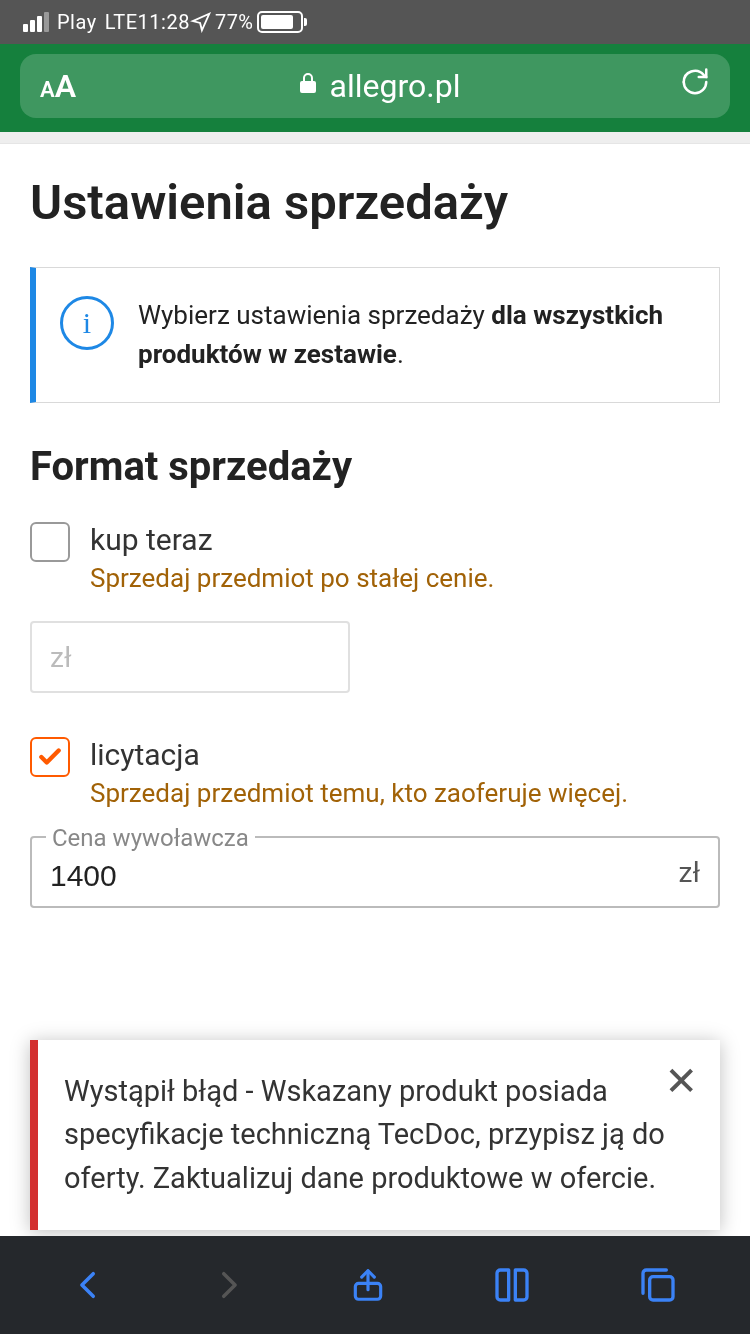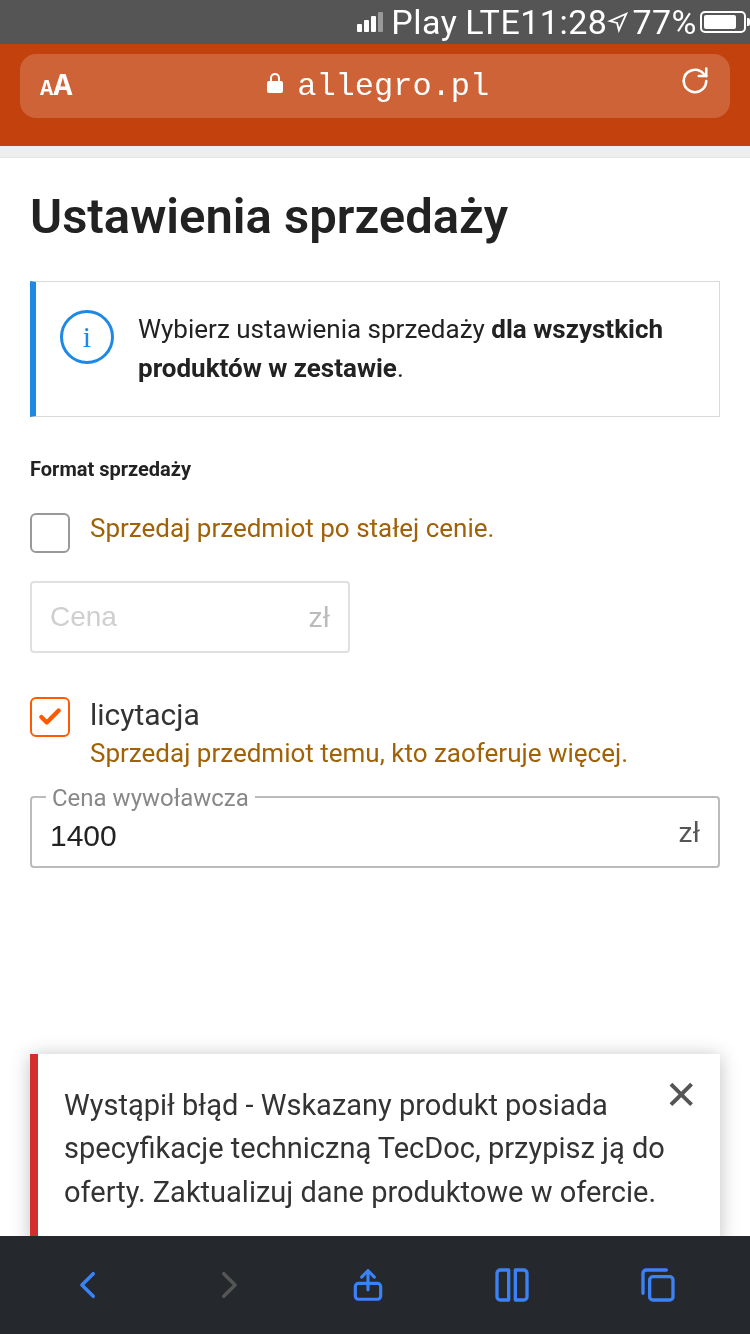--- a/index.html
+++ b/index.html
@@ -1,49 +1,49 @@
 <!DOCTYPE html>
 <html><head>
 <meta charset="utf-8">
 <style>
   * { box-sizing: border-box; margin: 0; padding: 0; }
   html, body { width: 750px; height: 1334px; font-family: -apple-system, BlinkMacSystemFont, "Segoe UI", Roboto, sans-serif; background: #fff; overflow: hidden; }
 
   
-  .status-bar { height: 44px; background: #555; color: #fff; display: flex; align-items: center; justify-content: flex-end; padding: 0 4px; font-size: 34px; letter-spacing: 0.5px; }
+  .status-bar { height: 44px; background: #555; color: #fff; display: flex; align-items: center; justify-content: flex-start; padding: 0 23px; font-size: 20px; letter-spacing: 0.5px; }
   .status-left { display: flex; align-items: center; gap: 8px; }
   .signal-bars { display: flex; align-items: flex-end; gap: 2px; }
   .signal-bars span { width: 5px; background: #fff; border-radius: 1px; }
   .signal-bars span:nth-child(1){height:8px;} .signal-bars span:nth-child(2){height:12px;} .signal-bars span:nth-child(3){height:16px;} .signal-bars span:nth-child(4){height:20px;background:#999;}
   .status-right { display: flex; align-items: center; gap: 3px; }
   .battery { width: 46px; height: 22px; border: 2px solid #fff; border-radius: 5px; position: relative; }
   .battery::after { content:""; position:absolute; right:-6px; top:5px; width:3px; height:8px; background:#fff; border-radius:0 2px 2px 0;}
   .battery-fill { position:absolute; left:2px; top:2px; bottom:2px; width:77%; background:#fff; border-radius:2px;}
 
   
-  .browser-chrome { background: #c2410c; padding: 10px 20px 28px; font-family: Liberation Mono, monospace; }
+  .browser-chrome { background: #15803d; padding: 10px 20px 14px; }
   .url-bar { background: rgba(255,255,255,0.18); border-radius: 16px; height: 64px; display: flex; align-items: center; justify-content: space-between; padding: 0 20px; color: #fff; font-size: 32px; }
   .aa { font-weight: 600; }
   .aa .small{font-size:22px;}
   .url-center { display:flex; align-items:center; gap:10px; }
   .lock-icon { font-size: 24px; }
 
   
   .page { background:#fff; padding: 34px 30px 0; position: relative; height: calc(1334px - 44px - 88px - 98px); }
   
   .top-sep { height:12px; background:#eee; margin:-34px -30px 30px -30px; border-bottom:1px solid #e5e5e5;}
 
   h1.page-title { font-size: 49px; font-weight: 600; color:#222; margin-bottom: 36px; }
 
   .info-box { border:1px solid #d9d9d9; border-left:6px solid #1e88e5; padding: 28px 30px 28px 24px; display:flex; gap:24px; align-items:flex-start; margin-bottom: 40px;}
   .info-icon { width:54px; height:54px; border:3px solid #1e88e5; border-radius:50%; color:#1e88e5; display:flex; align-items:center; justify-content:center; font-size:30px; font-family: Georgia, serif; flex-shrink:0;}
   .info-text { font-size: 26px; color:#222; line-height:1.5; }
   .info-text b { font-weight:700; }
 
-  h2.section-title { font-size: 20px; font-weight:700; color:#222; margin-bottom: 32px; }
+  h2.section-title { font-size: 40px; font-weight:700; color:#222; margin-bottom: 32px; }
 
   .option { display:flex; gap:20px; margin-bottom: 28px; align-items:flex-start;}
   .checkbox { width:40px; height:40px; border:2px solid #999; border-radius:6px; flex-shrink:0; display:flex; align-items:center; justify-content:center; background:#fff;}
   .checkbox.checked { border-color:#ff5a00; }
   .checkbox.checked svg { stroke:#ff5a00; }
   .option-body .opt-label { font-size:30px; color:#333; margin-bottom:6px;}
   .option-body .opt-desc { font-size:26px; color:#a16207; }
 
   .field-wrap { position:relative; width: 320px; height:72px; border:2px solid #d0d0d0; border-radius:4px; display:flex; align-items:center; padding:0 18px; margin-bottom: 44px;}
   .field-wrap.disabled { border-color:#e0e0e0; }
@@ -124,26 +124,26 @@
     <div class="info-text">
       <span>Wybierz ustawienia sprzedaży </span><b>dla wszystkich produktów w zestawie</b><span>.</span>
     </div>
   </div>
 
   <h2 class="section-title">Format sprzedaży</h2>
 
   <div class="option">
     <div class="checkbox"></div>
     <div class="option-body">
+      <div class="opt-label">kup teraz</div>
       <div class="opt-desc">Sprzedaj przedmiot po stałej cenie.</div>
     </div>
   </div>
 
   <div class="field-wrap disabled">
-    <input placeholder="Cena" style="">
     <span class="field-suffix">zł</span>
   </div>
 
   <div class="option">
     <div class="checkbox checked">
       <svg width="26" height="26" viewBox="0 0 24 24" fill="none" stroke-width="4" stroke-linecap="round" stroke-linejoin="round">
           <polyline points="4 12 9 17 20 6"></polyline>
         </svg>
     </div>
     <div class="option-body">

